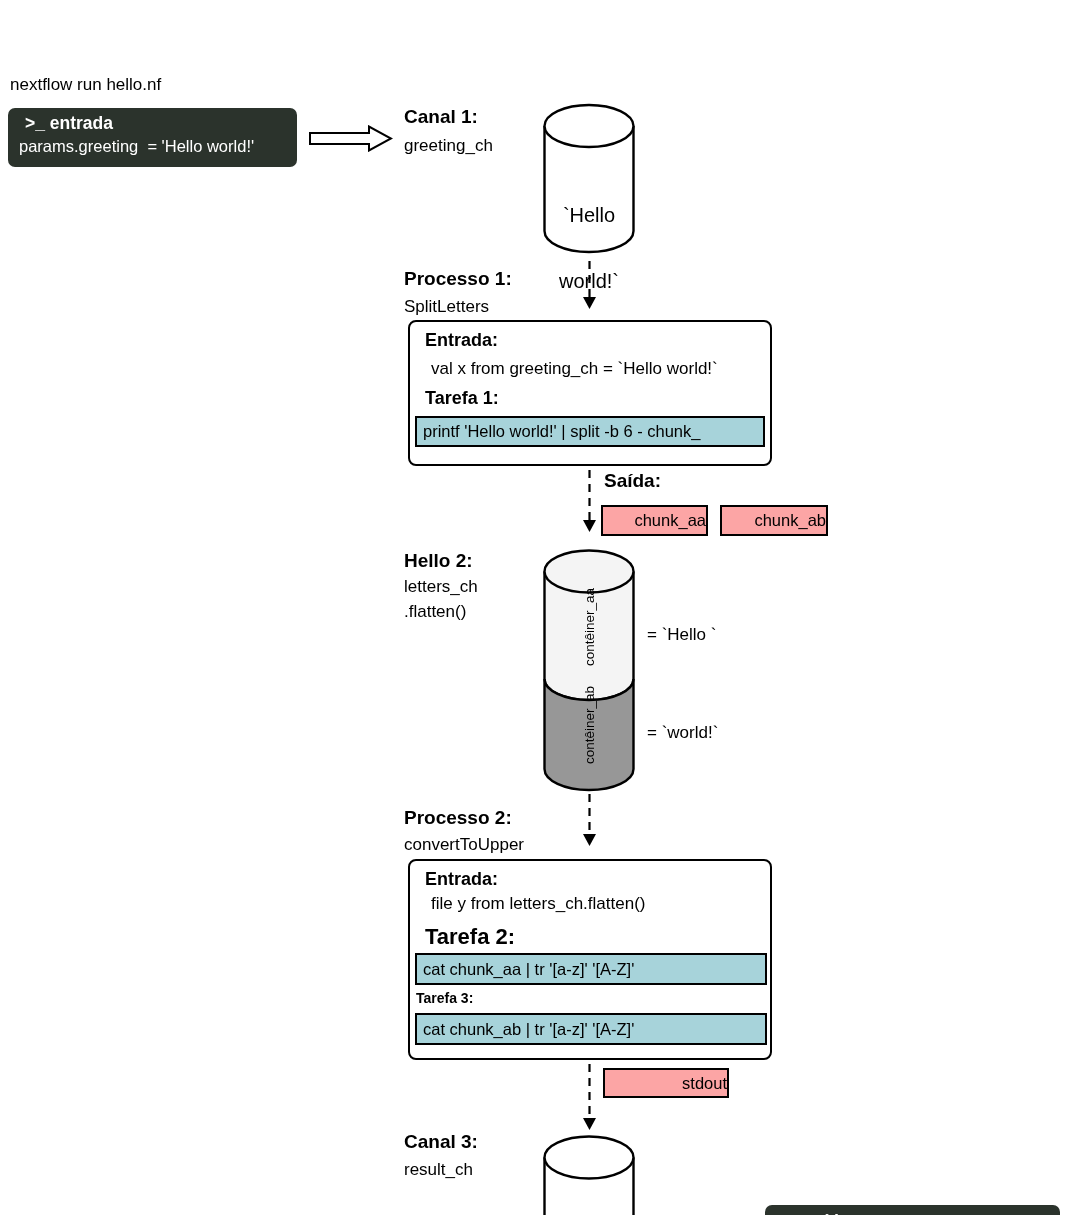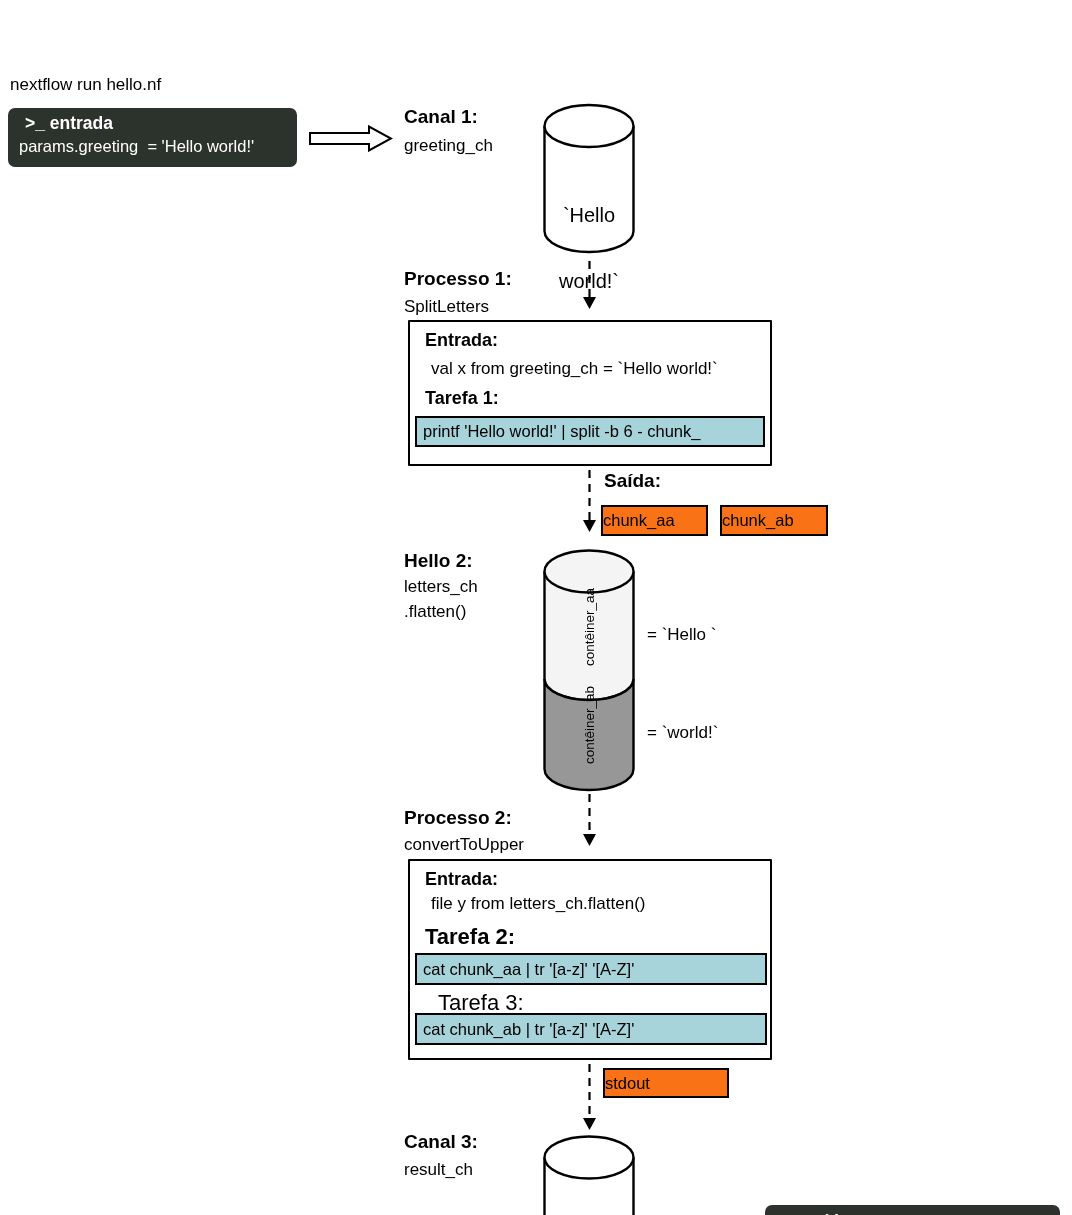--- a/index.html
+++ b/index.html
@@ -7,23 +7,23 @@
   body {
     width:1072px; height:1215px; position:relative;
     font-family:"Liberation Sans", sans-serif; color:#000;
     white-space:pre;
   }
   #canvas { position:relative; width:1072px; height:1215px; background:#fff; overflow:hidden; }
   .abs { position:absolute; }
   .hdr { font-weight:bold; font-size:19px; }
   .sub { font-size:17px; }
   .terminal { background:#2b332c; color:#fff; border-radius:7px; }
-  .proc-box { background:#fff; border:2.5px solid #000; border-radius:1px; }
+  .proc-box { background:#fff; border:2.5px solid #000; border-radius:8px; }
   .code-box { background:#a7d3da; border:2px solid #000; font-size:16.5px; display:flex; align-items:center; padding-left:6px; }
-  .chunk { background:#f97316; border:2px solid #000; font-size:16.5px; display:flex; align-items:center; justify-content:flex-start; }
+  .chunk { background:#fca5a5; border:2px solid #000; font-size:16.5px; display:flex; align-items:center; justify-content:flex-end; }
   .cyl-text { text-align:center; font-size:20px; line-height:22px; }
   svg text { font-family:"Liberation Sans", sans-serif; fill:#000; }
 </style>
 </head>
 <body>
 
 
 
 <div id="canvas">
 
@@ -115,21 +115,21 @@
   <div class="abs sub" style="left:404px;top:763px">convertToUpper</div>
 
   
   <div class="abs proc-box" style="left:408px;top:787px;width:364px;height:201px">
     <div class="abs" style="left:15px;top:8px;font-size:18px;font-weight:bold">Entrada:</div>
     <div class="abs" style="left:21px;top:33px;font-size:17px">file y from letters_ch.flatten()</div>
     <div class="abs" style="left:15px;top:63px;font-size:22px;font-weight:bold">Tarefa 2:</div>
     <div class="abs code-box" style="left:5px;top:92px;width:352px;height:32px">
       <span>cat chunk_aa | tr '[a-z]' '[A-Z]'</span>
     </div>
-    <div class="abs" style="left:28px;top:129px;font-size:22px;font-weight:normal">Tarefa 3:</div>
+    <div class="abs" style="left:6px;top:129px;font-size:14px;font-weight:bold">Tarefa 3:</div>
     <div class="abs code-box" style="left:5px;top:152px;width:352px;height:32px">
       <span>cat chunk_ab | tr '[a-z]' '[A-Z]'</span>
     </div>
   </div>
 
   
   <svg class="abs" style="left:582px;top:992px" width="15" height="66">
     <line x1="7.5" y1="0" x2="7.5" y2="54" stroke="#000" stroke-width="2.2" stroke-dasharray="8 6"></line>
     <polygon points="1,54 14,54 7.5,66" fill="#000"></polygon>
   </svg>

